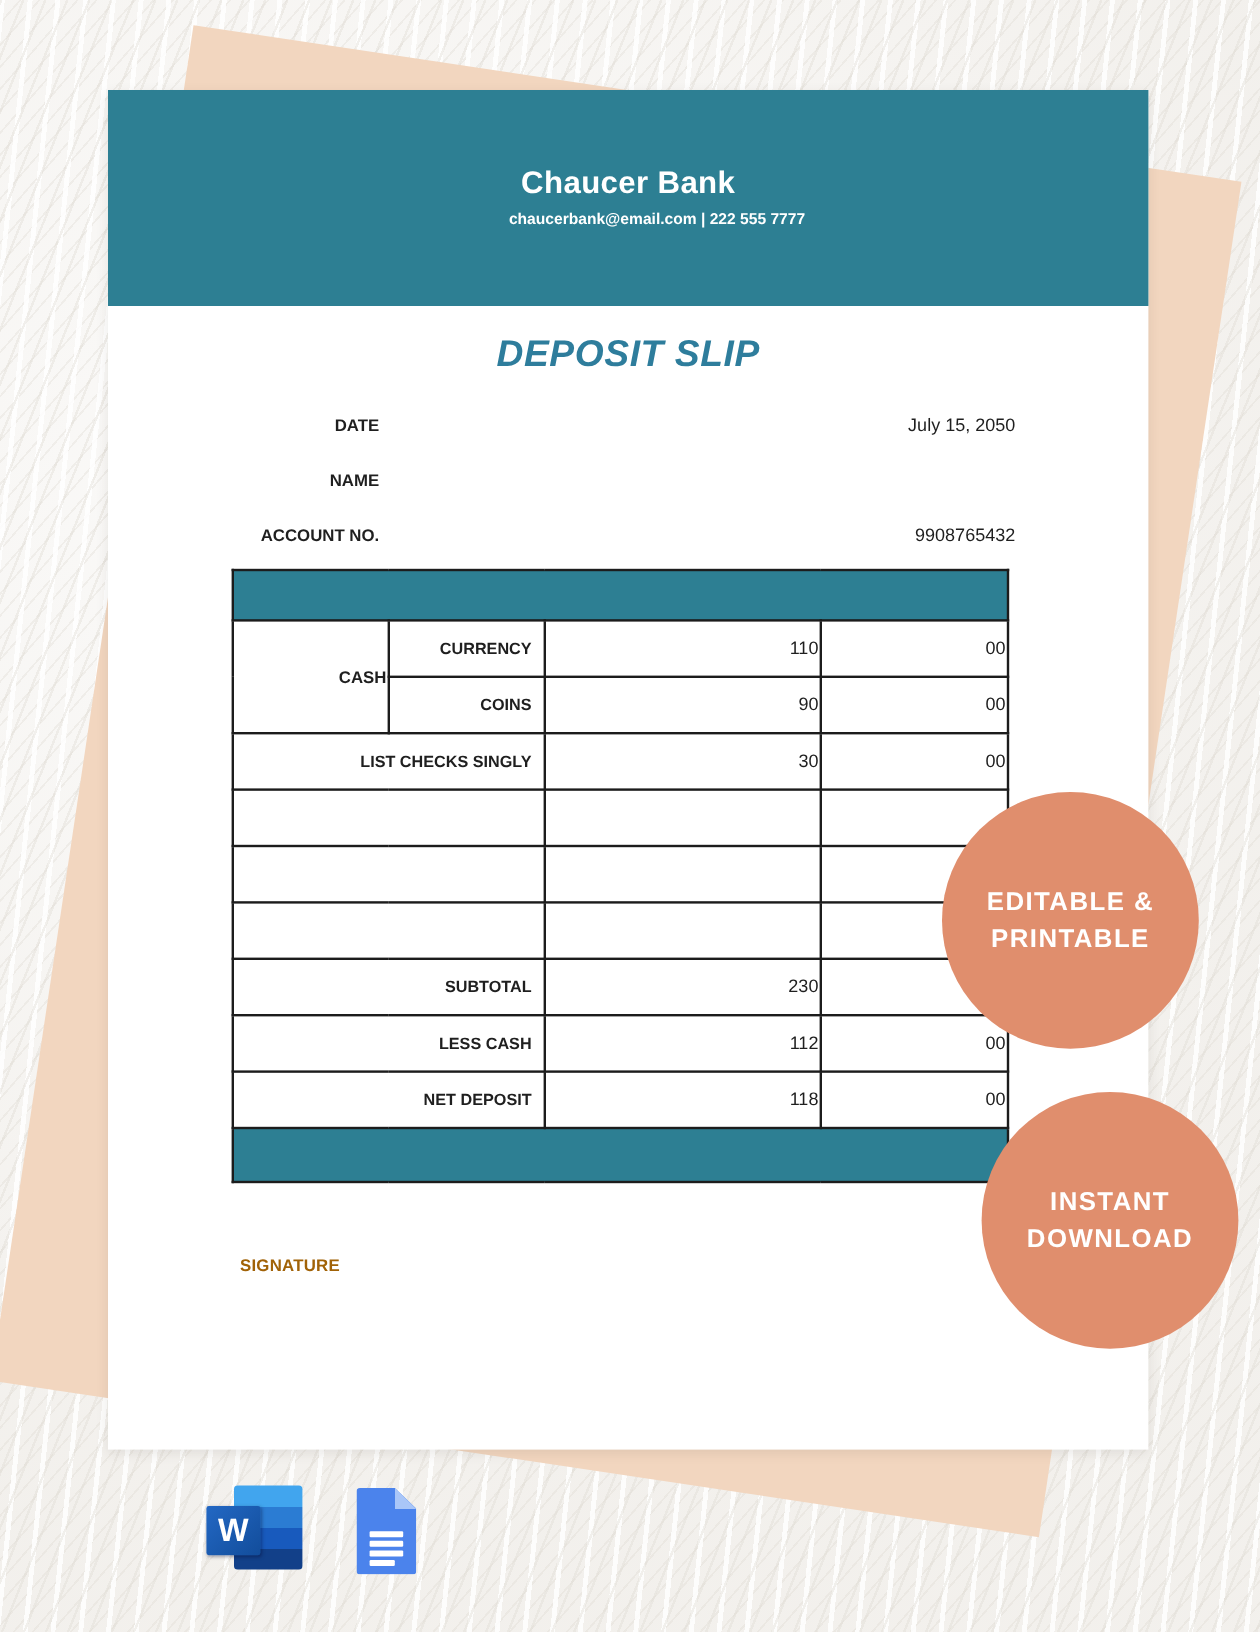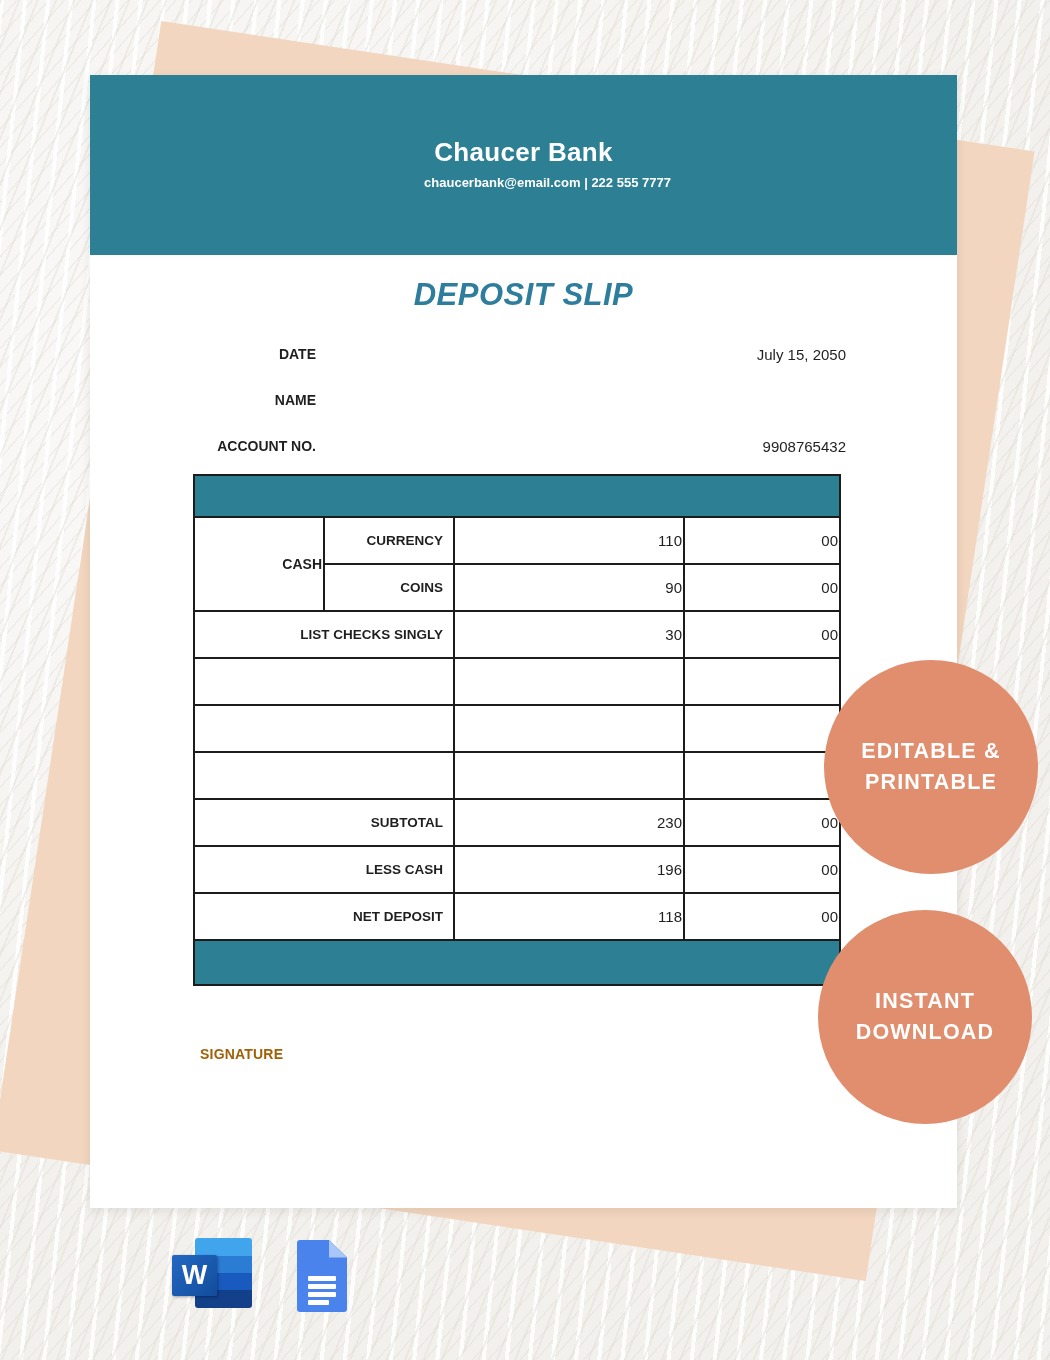--- a/index.html
+++ b/index.html
@@ -67,21 +67,21 @@
     font-weight:bold;font-size:14px;color:#a16207;letter-spacing:.2px;
   }
   
   .badge{
     position:absolute;width:214px;height:214px;border-radius:50%;
     background:#e08e6d;z-index:5;
     display:flex;flex-direction:column;align-items:center;justify-content:center;
     color:#ffffff;font-weight:bold;font-size:21.5px;letter-spacing:1.2px;
     line-height:31px;text-align:center;
   }
-  .badge-editable{left:824px;top:660px;}
+  .badge-editable{left:785px;top:660px;}
   .badge-instant{left:818px;top:910px;}
   
   .icons{position:absolute;left:0;top:0;z-index:3;}
   .word-icon{position:absolute;left:172px;top:1238px;width:80px;height:70px;}
   .word-doc{
     position:absolute;left:23px;top:0;width:57px;height:70px;border-radius:3px;
     background:linear-gradient(#41a5ee 0 25%, #2b7cd3 25% 50%, #185abd 50% 75%, #124089 75% 100%);
   }
   .word-square{
     position:absolute;left:0;top:17px;width:45px;height:41px;border-radius:2px;
@@ -177,21 +177,21 @@
         <td class="amt"></td>
         <td class="cents"></td>
       </tr>
       <tr class="data-row">
         <td class="lbl" colspan="2">SUBTOTAL</td>
         <td class="amt">230</td>
         <td class="cents">00</td>
       </tr>
       <tr class="data-row">
         <td class="lbl" colspan="2">LESS CASH</td>
-        <td class="amt">196</td>
+        <td class="amt">112</td>
         <td class="cents">00</td>
       </tr>
       <tr class="data-row">
         <td class="lbl" colspan="2">NET DEPOSIT</td>
         <td class="amt">118</td>
         <td class="cents">00</td>
       </tr>
       <tr>
         <td class="bar-bottom" colspan="4"></td>
       </tr>

